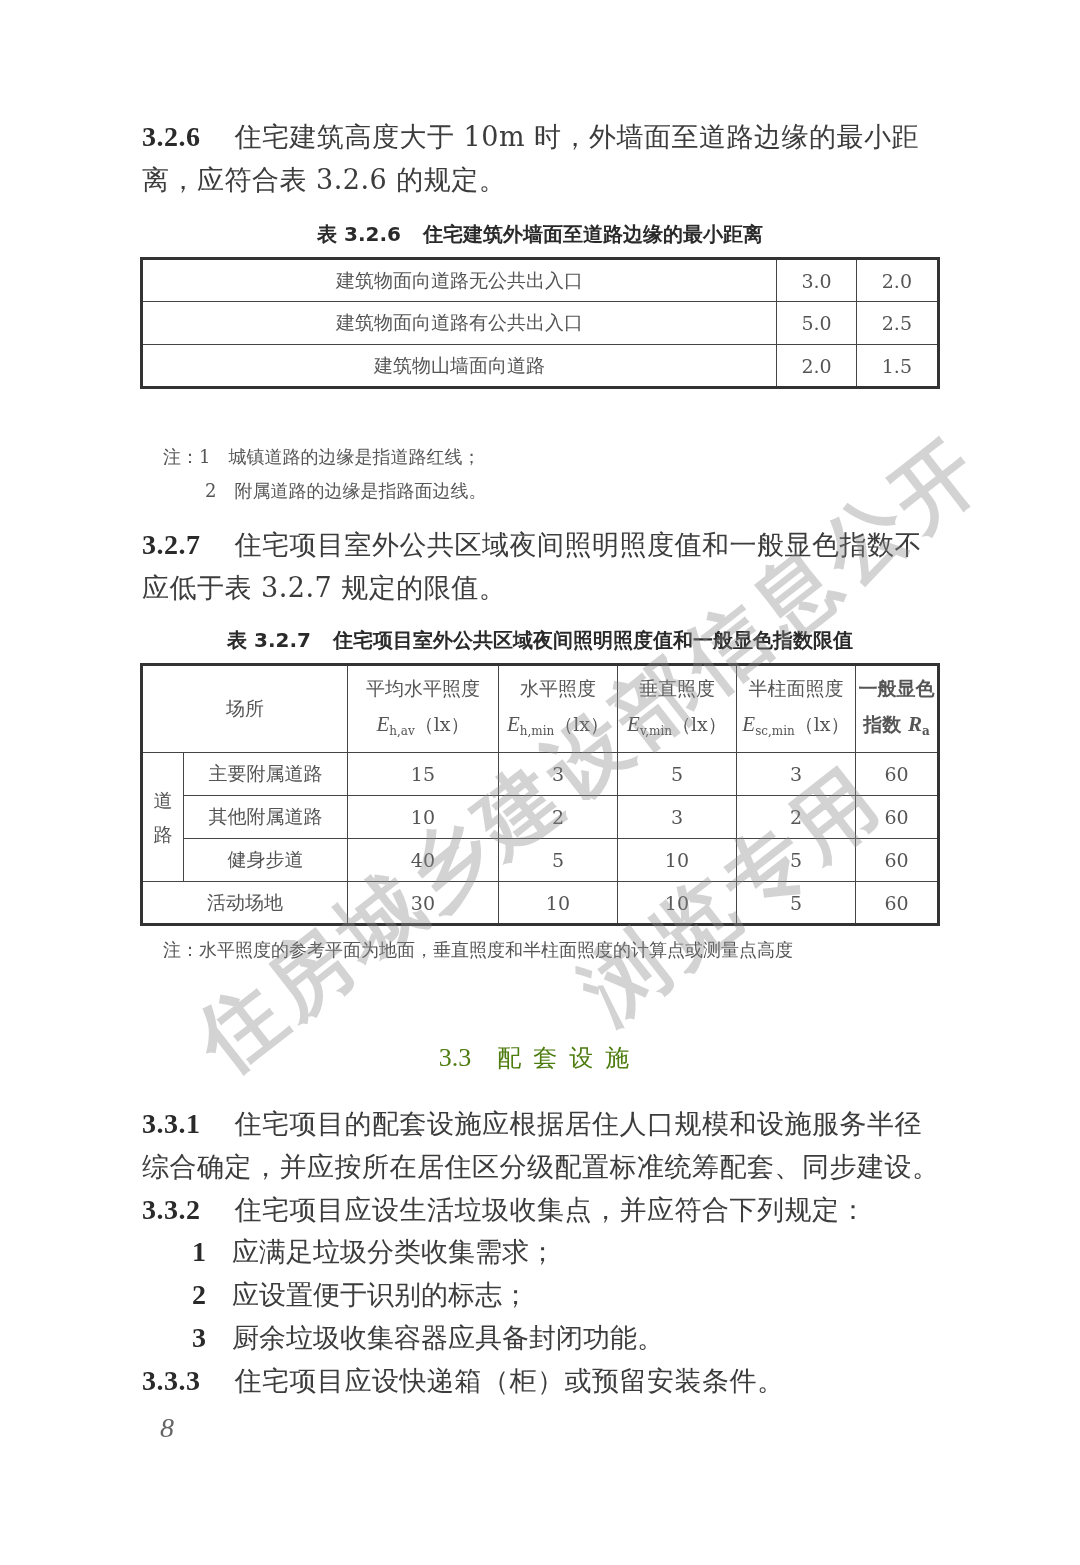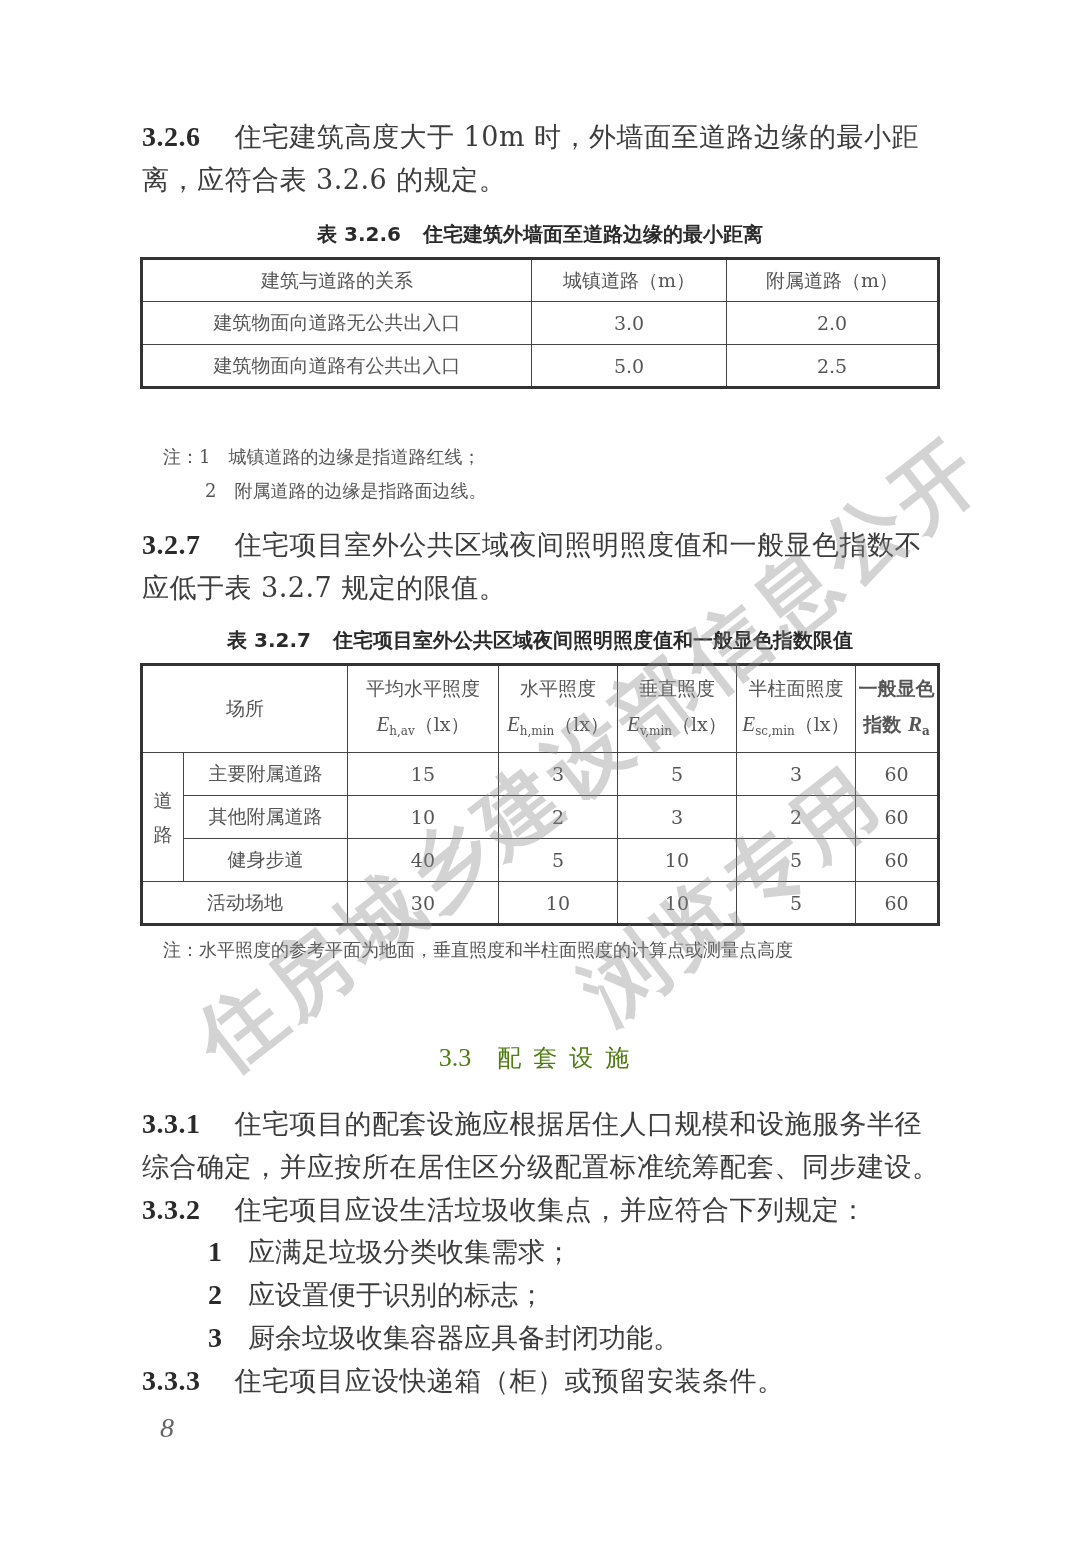--- a/index.html
+++ b/index.html
@@ -23,21 +23,21 @@
     border:1.5px solid #444; font-weight:normal; text-align:center;
     font-size:19px; color:#555; padding:0; font-family:"DejaVu Serif", serif;
   }
   .note { position:absolute; font-size:18px; color:#555; line-height:34px; }
   .sect {
     position:absolute; left:0; width:1080px; text-align:center; top:1042px;
     font-family:"DejaVu Sans", sans-serif; font-weight:normal; font-size:24px; color:#4d7c0f;
   }
   .sect .sno { margin-right:26px; font-family:"Liberation Serif", serif; font-size:26px;}
   .sect .stitle { letter-spacing:12px; }
-  .item { position:absolute; left:208px; font-size:27px; line-height:43px; color:#3c3c3c;text-align:right; }
+  .item { position:absolute; left:192px; font-size:27px; line-height:43px; color:#3c3c3c;text-align:right; }
   .item .ino { font-weight:bold; font-family:"Liberation Serif", serif; margin-right:26px; font-size:28px; color:#2a2a2a;}
   .pageno { position:absolute; left:160px; top:1412px; font-style:italic; font-size:28px; color:#666; font-family:"Liberation Serif", serif; }
   .sub { font-size:12px; vertical-align:-4px; font-style:normal; }
   .it { font-style:italic; font-family:"Liberation Serif", serif; font-size:21px; }
   .watermark {
     position:absolute; pointer-events:none; color:rgba(140,140,140,0.38);
     font-family:"DejaVu Sans", sans-serif; font-weight:bold; white-space:nowrap;
   }
 </style>
 </head>
@@ -46,34 +46,34 @@
 <div class="para" style="top:115px;">
   <span class="clause">3.2.6</span><span>住宅建筑高度大于 10m 时，外墙面至道路边缘的最小距离，应符合表 3.2.6 的规定。</span>
 </div>
 
 <div class="cap" style="top:221px;">
   <span class="capno">表 3.2.6</span><span>住宅建筑外墙面至道路边缘的最小距离</span>
 </div>
 
 <table class="tb" style="left:140px; top:257px; width:800px;">
   <tbody>
-      <tr style="height:43px;">
-    <th style="width:388px;">建筑与道路的关系</th>
-    <th style="width:194px;">城镇道路（m）</th>
-    <th>附属道路（m）</th>
-  </tr>
   <tr style="height:43px;">
     <td>建筑物面向道路无公共出入口</td>
     <td>3.0</td>
     <td>2.0</td>
   </tr>
   <tr style="height:43px;">
     <td>建筑物面向道路有公共出入口</td>
     <td>5.0</td>
     <td>2.5</td>
+  </tr>
+  <tr style="height:43px;">
+    <td>建筑物山墙面向道路</td>
+    <td>2.0</td>
+    <td>1.5</td>
   </tr>
 </tbody>
   </table>
 
 <div class="note" style="left:163px; top:440px;">
   <div>
     <span>注：</span><span style="margin-right:18px;">1</span><span>城镇道路的边缘是指道路红线；</span>
   </div>
   <div style="padding-left:42px;">
     <span style="margin-right:18px;">2</span><span>附属道路的边缘是指路面边线。</span>

